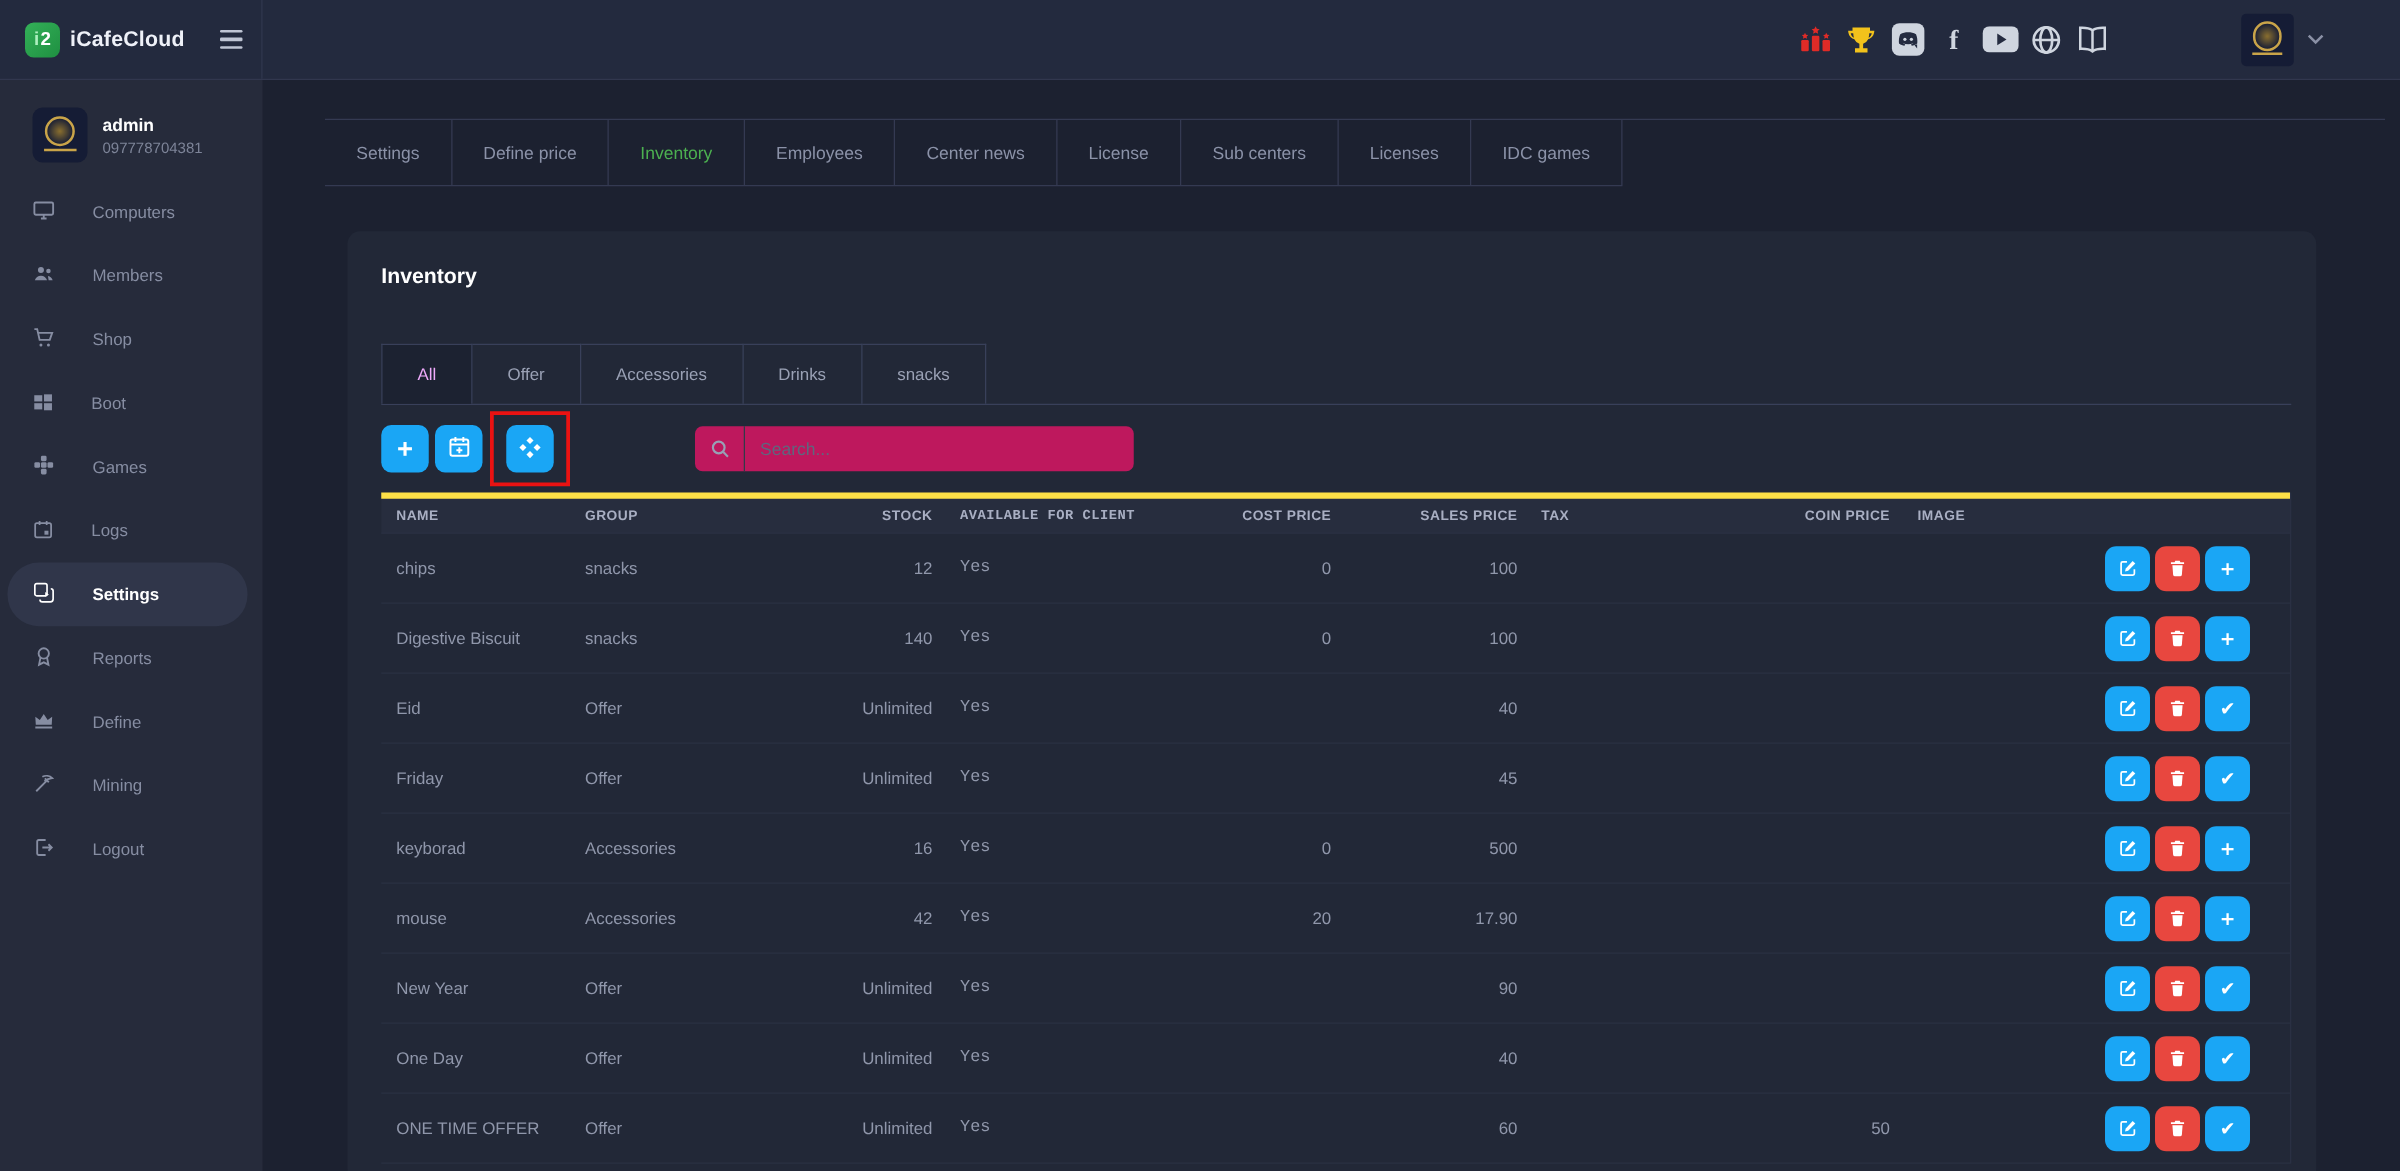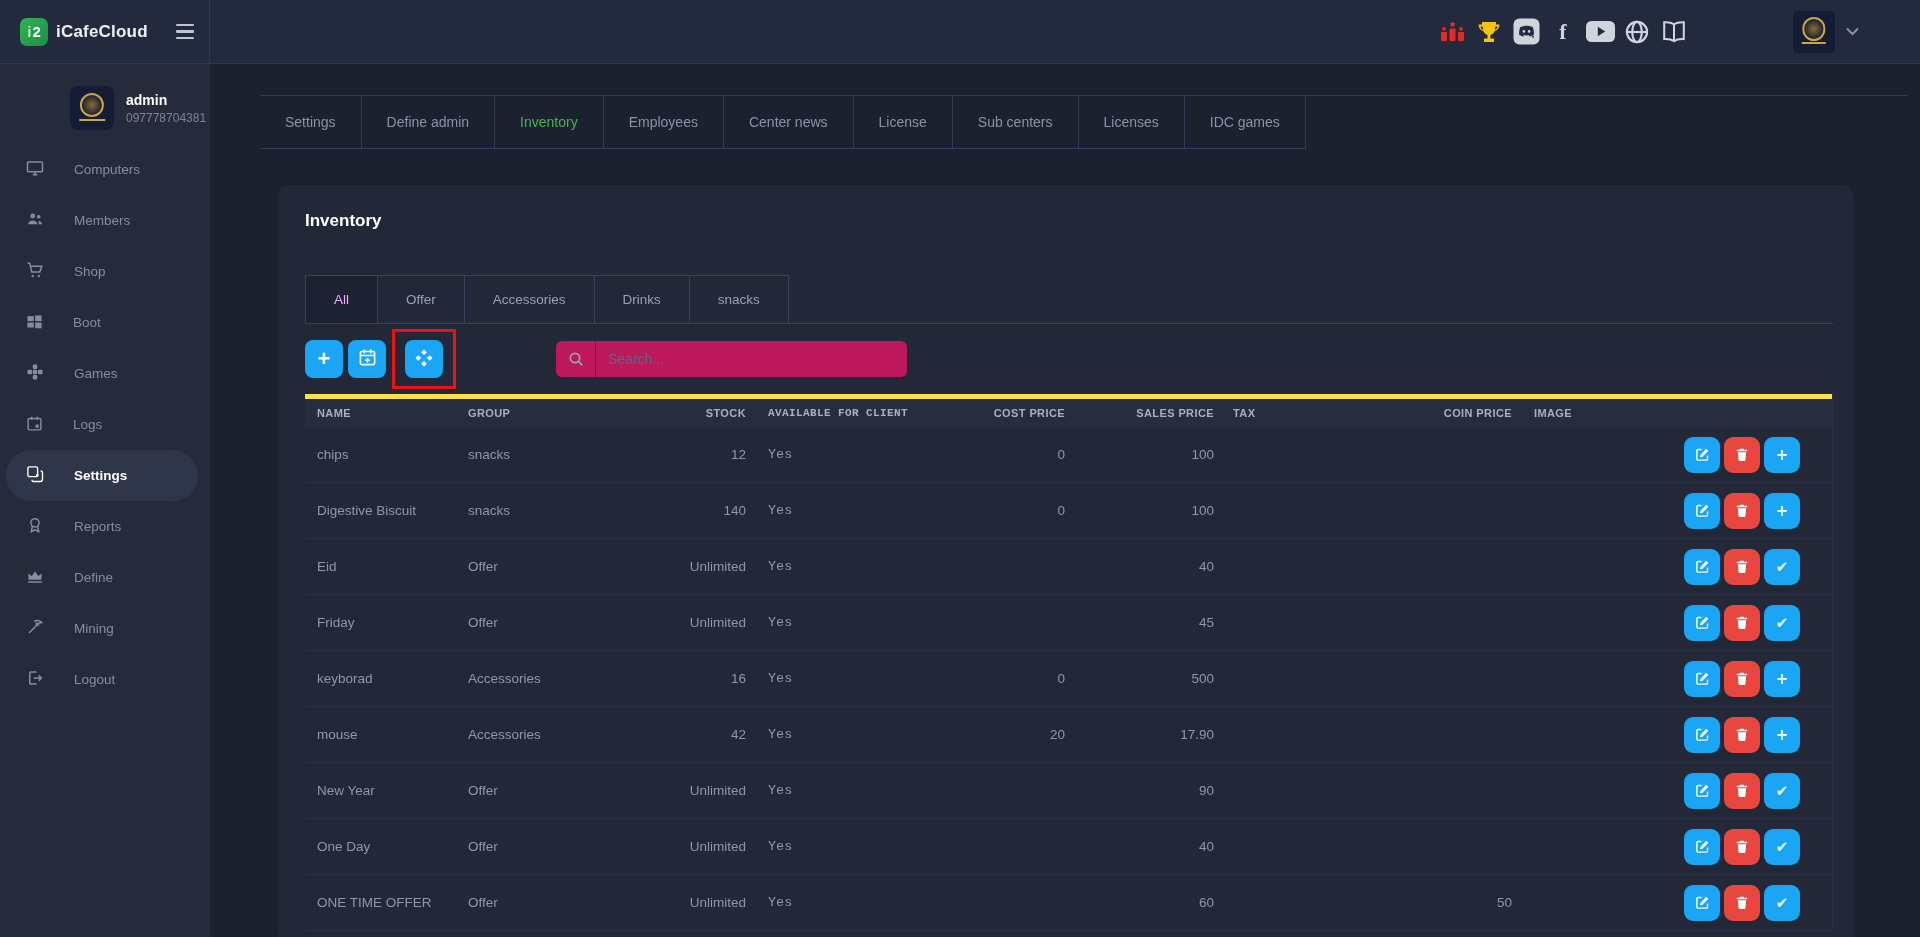--- a/index.html
+++ b/index.html
@@ -27,21 +27,21 @@
   .avatar::before { content:""; position:absolute; left:50%; top:16%; width:46%; height:46%;
                     transform:translateX(-50%); border:2px solid #c9a449; border-radius:50%;
                     background:radial-gradient(circle,#8a6f2f 0%,#151c35 75%); }
   .avatar::after { content:""; position:absolute; left:50%; bottom:20%; transform:translateX(-50%);
                    width:58%; height:2px; background:#c9a449; box-shadow:0 5px 0 -1px #a3873c; }
   .tb-avatar { width:42px; height:42px; border-radius:4px; margin-left:104px; cursor:pointer; border:none; }
   .tb-caret { margin-left:10px; cursor:pointer; background:none; border:none; }
 
   
   .sidebar { position:absolute; top:64px; left:0; bottom:0; width:210px; background:#262b3b; }
-  .user-block { display:flex; align-items:center; gap:12px; padding:22px 0 0 26px;margin-left:44px; }
+  .user-block { display:flex; align-items:center; gap:12px; padding:22px 0 0 26px; }
   .user-avatar { width:44px; height:44px; border-radius:8px; }
   .user-name { color:#ffffff; font-weight:bold; font-size:14px; }
   .user-phone { color:#7d8498; font-size:12px; margin-top:3px; }
   .nav { margin-top:14px; }
   .nav-item { height:51px; display:flex; align-items:center; gap:30px; padding-left:26px;
               color:#868da2; font-size:13.5px; cursor:pointer; }
   .nav-item svg { flex:0 0 auto; }
   .nav-item.active { background:#30364a; border-radius:25px; margin:0 12px 0 6px; padding-left:20px;
                      color:#ffffff; font-weight:bold; }
 
@@ -270,21 +270,21 @@
       <span>Logout</span>
     </div>
   </nav>
 </aside>
 
 <main class="content">
 
   <div class="tabstrip">
     <div class="tabs">
       <div class="tab">Settings</div>
-      <div class="tab">Define admin</div>
+      <div class="tab">Define price</div>
       <div class="tab active">Inventory</div>
       <div class="tab">Employees</div>
       <div class="tab">Center news</div>
       <div class="tab">License</div>
       <div class="tab">Sub centers</div>
       <div class="tab">Licenses</div>
       <div class="tab">IDC games</div>
     </div>
   </div>
 

